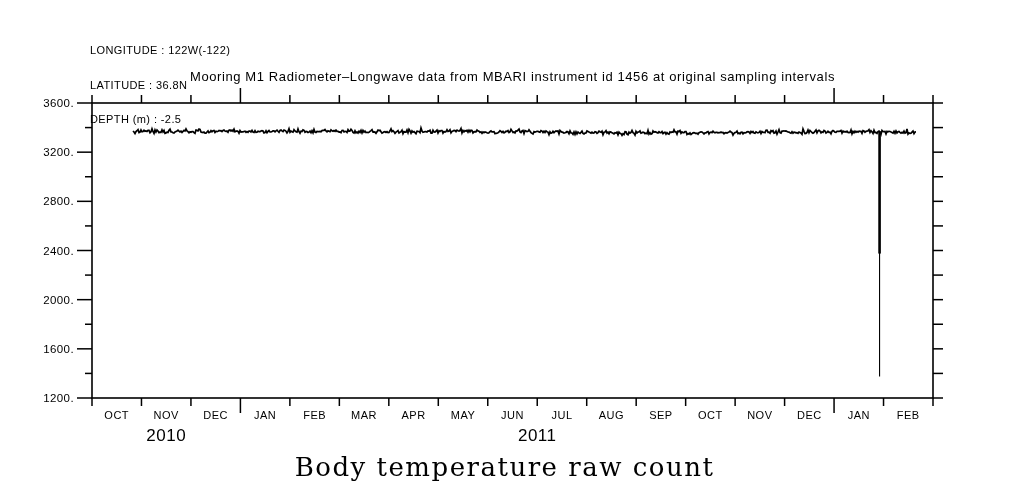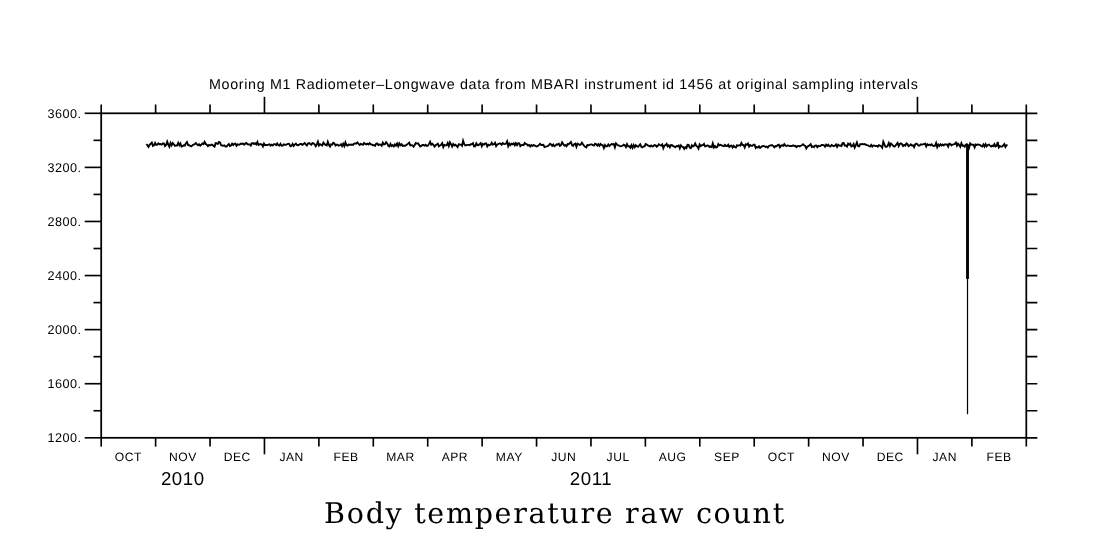--- a/index.html
+++ b/index.html
@@ -12,20 +12,25 @@
   .caption{position:absolute;left:0;top:452px;width:1009px;text-align:center;
            font-family:"DejaVu Serif",serif;font-size:26px;letter-spacing:1.5px;}
   svg.plot{position:absolute;left:0;top:0;}
   svg.plot text{font-family:"Liberation Sans",sans-serif;fill:#000000;}
 </style>
 </head>
 <body>
 
 <div class="figure">
 
+  <div class="meta">
+    <div>LONGITUDE : 122W(-122)</div>
+    <div>LATITUDE : 36.8N</div>
+    <div>DEPTH (m) : -2.5</div>
+  </div>
 
   <div class="title">Mooring M1 Radiometer–Longwave data from MBARI instrument id 1456 at original sampling intervals</div>
 
   <svg class="plot" id="plot" width="1009" height="504" viewBox="0 0 1009 504">
       <rect x="92" y="103" width="841" height="295" fill="none" stroke="#000" stroke-width="1.6"></rect>
       <line x1="92" y1="103" x2="77" y2="103" stroke="#000" stroke-width="1.5"></line>
       <line x1="933" y1="103" x2="943" y2="103" stroke="#000" stroke-width="1.5"></line>
       <text x="74" y="107" text-anchor="end" font-size="11.5" letter-spacing="0.4">3600.</text>
       <line x1="92" y1="152.16666666666666" x2="77" y2="152.16666666666666" stroke="#000" stroke-width="1.5"></line>
       <line x1="933" y1="152.16666666666666" x2="943" y2="152.16666666666666" stroke="#000" stroke-width="1.5"></line>

